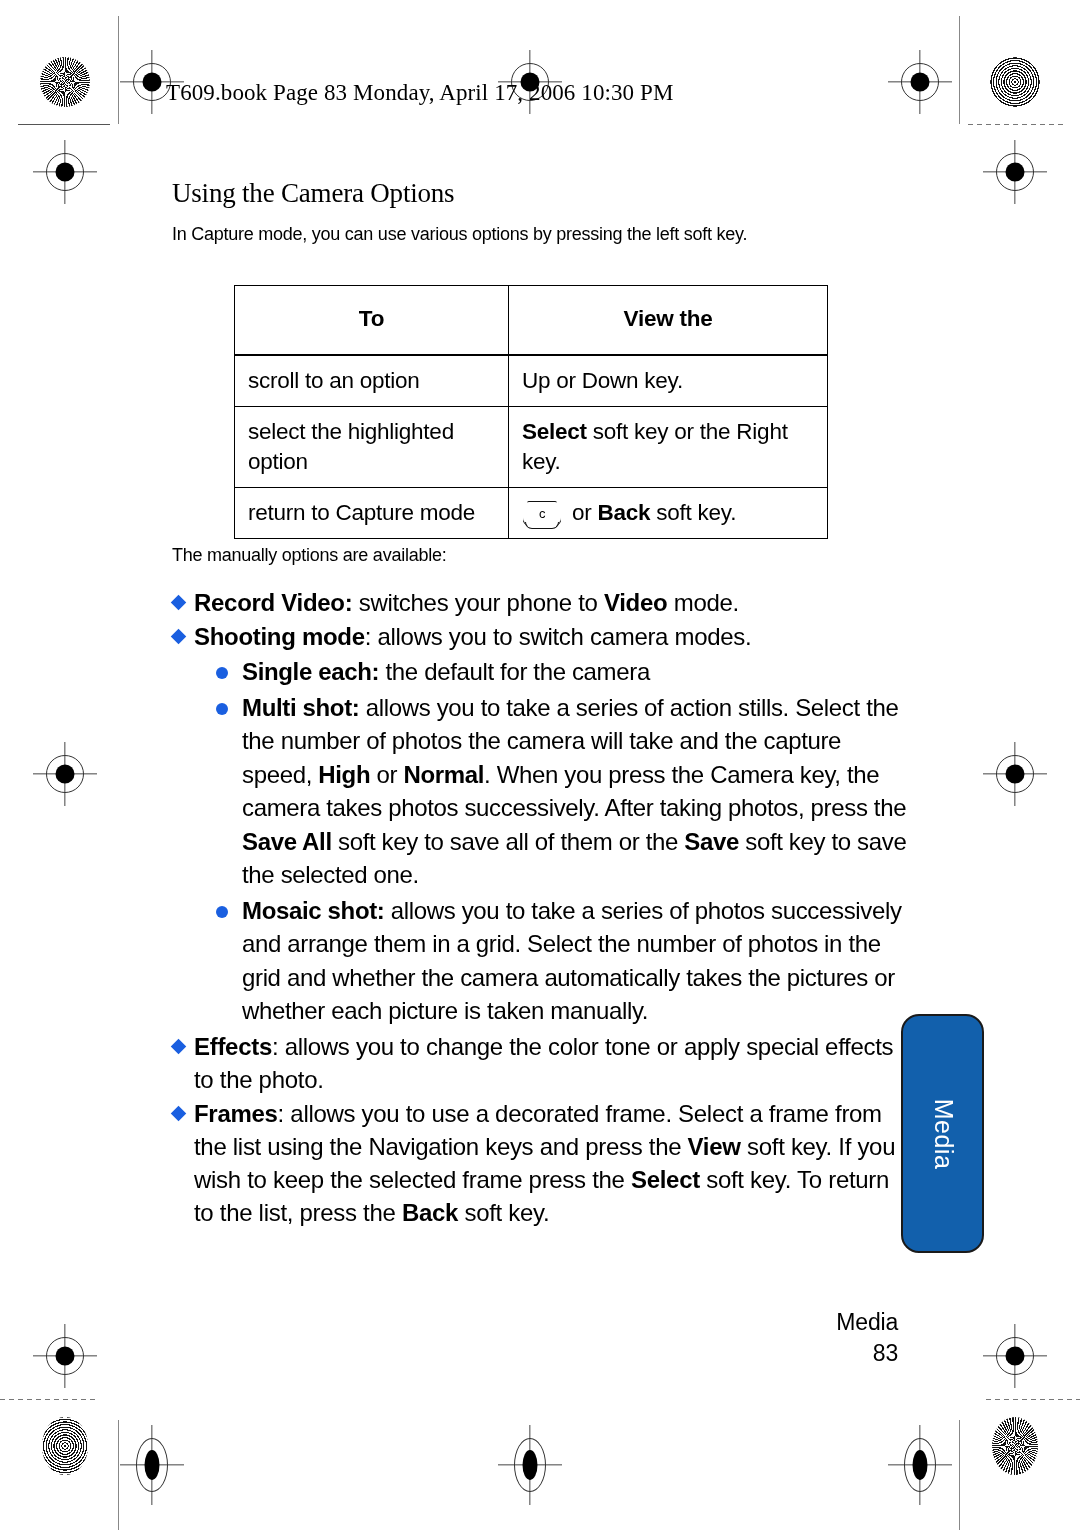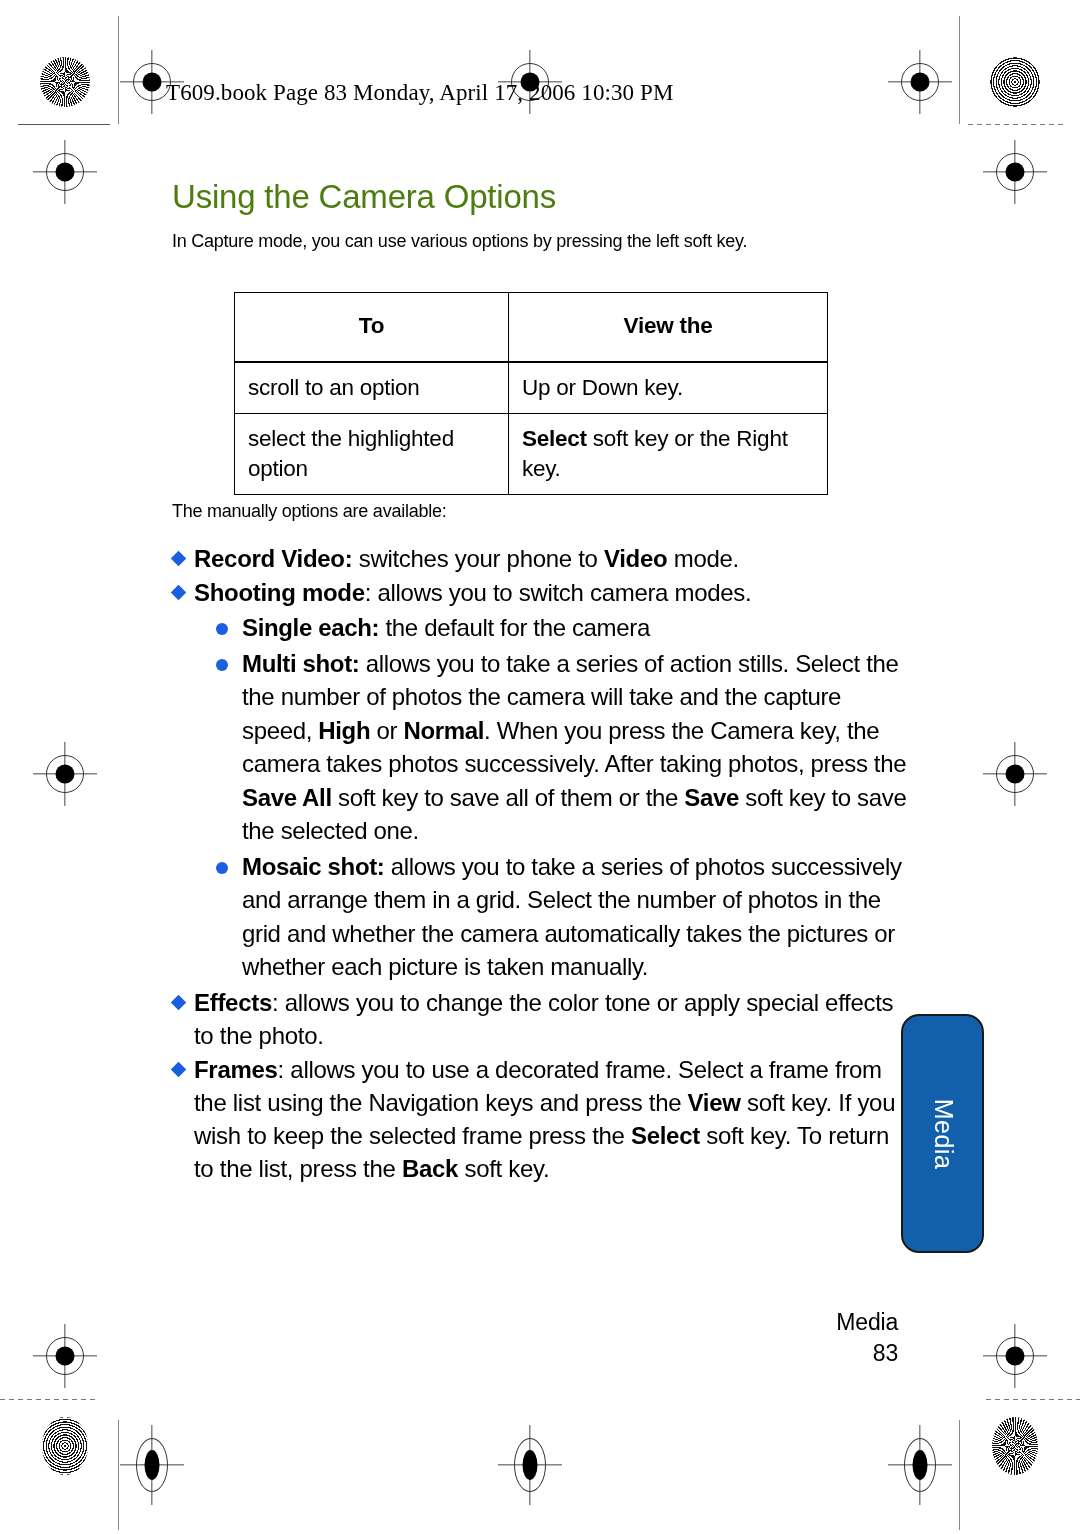--- a/index.html
+++ b/index.html
@@ -90,24 +90,25 @@
   
   .content {
     position: absolute;
     left: 172px;
     top: 178px;
     width: 740px;
   }
 
   h2.section-title {
     margin: 0 0 9px 0;
-    font-size: 33px;
+    font-size: 27px;
     font-weight: 400;
-    color: #4d7c0f;
+    color: #000000;
     letter-spacing: -0.2px;
+    font-family: Liberation Serif, serif;
   }
 
   p.body {
     margin: 0;
     font-size: 18px;
     line-height: 33px;
     letter-spacing: -0.25px;
   }
 
   .intro { width: 700px; }
@@ -370,20 +371,24 @@
     </thead>
     <tbody>
       <tr>
         <td>scroll to an option</td>
         <td>Up or Down key.</td>
       </tr>
       <tr class="r-tall">
         <td>select the highlighted option</td>
         <td><b>Select</b><span> soft key or the Right key.</span></td>
       </tr>
+      <tr>
+        <td>return to Capture mode</td>
+        <td><span class="ckey"><span class="cap"></span><span class="cap2"></span><span class="cl">c</span></span><span> or </span><b>Back</b><span> soft key.</span></td>
+      </tr>
     </tbody>
   </table>
 
   <p class="body after-table">The manually options are available:</p>
 
   <ul class="lvl1">
 
     <li>
       <span class="dia"></span>
       <b>Record Video:</b><span> switches your phone to </span><b>Video</b><span> mode.</span>

